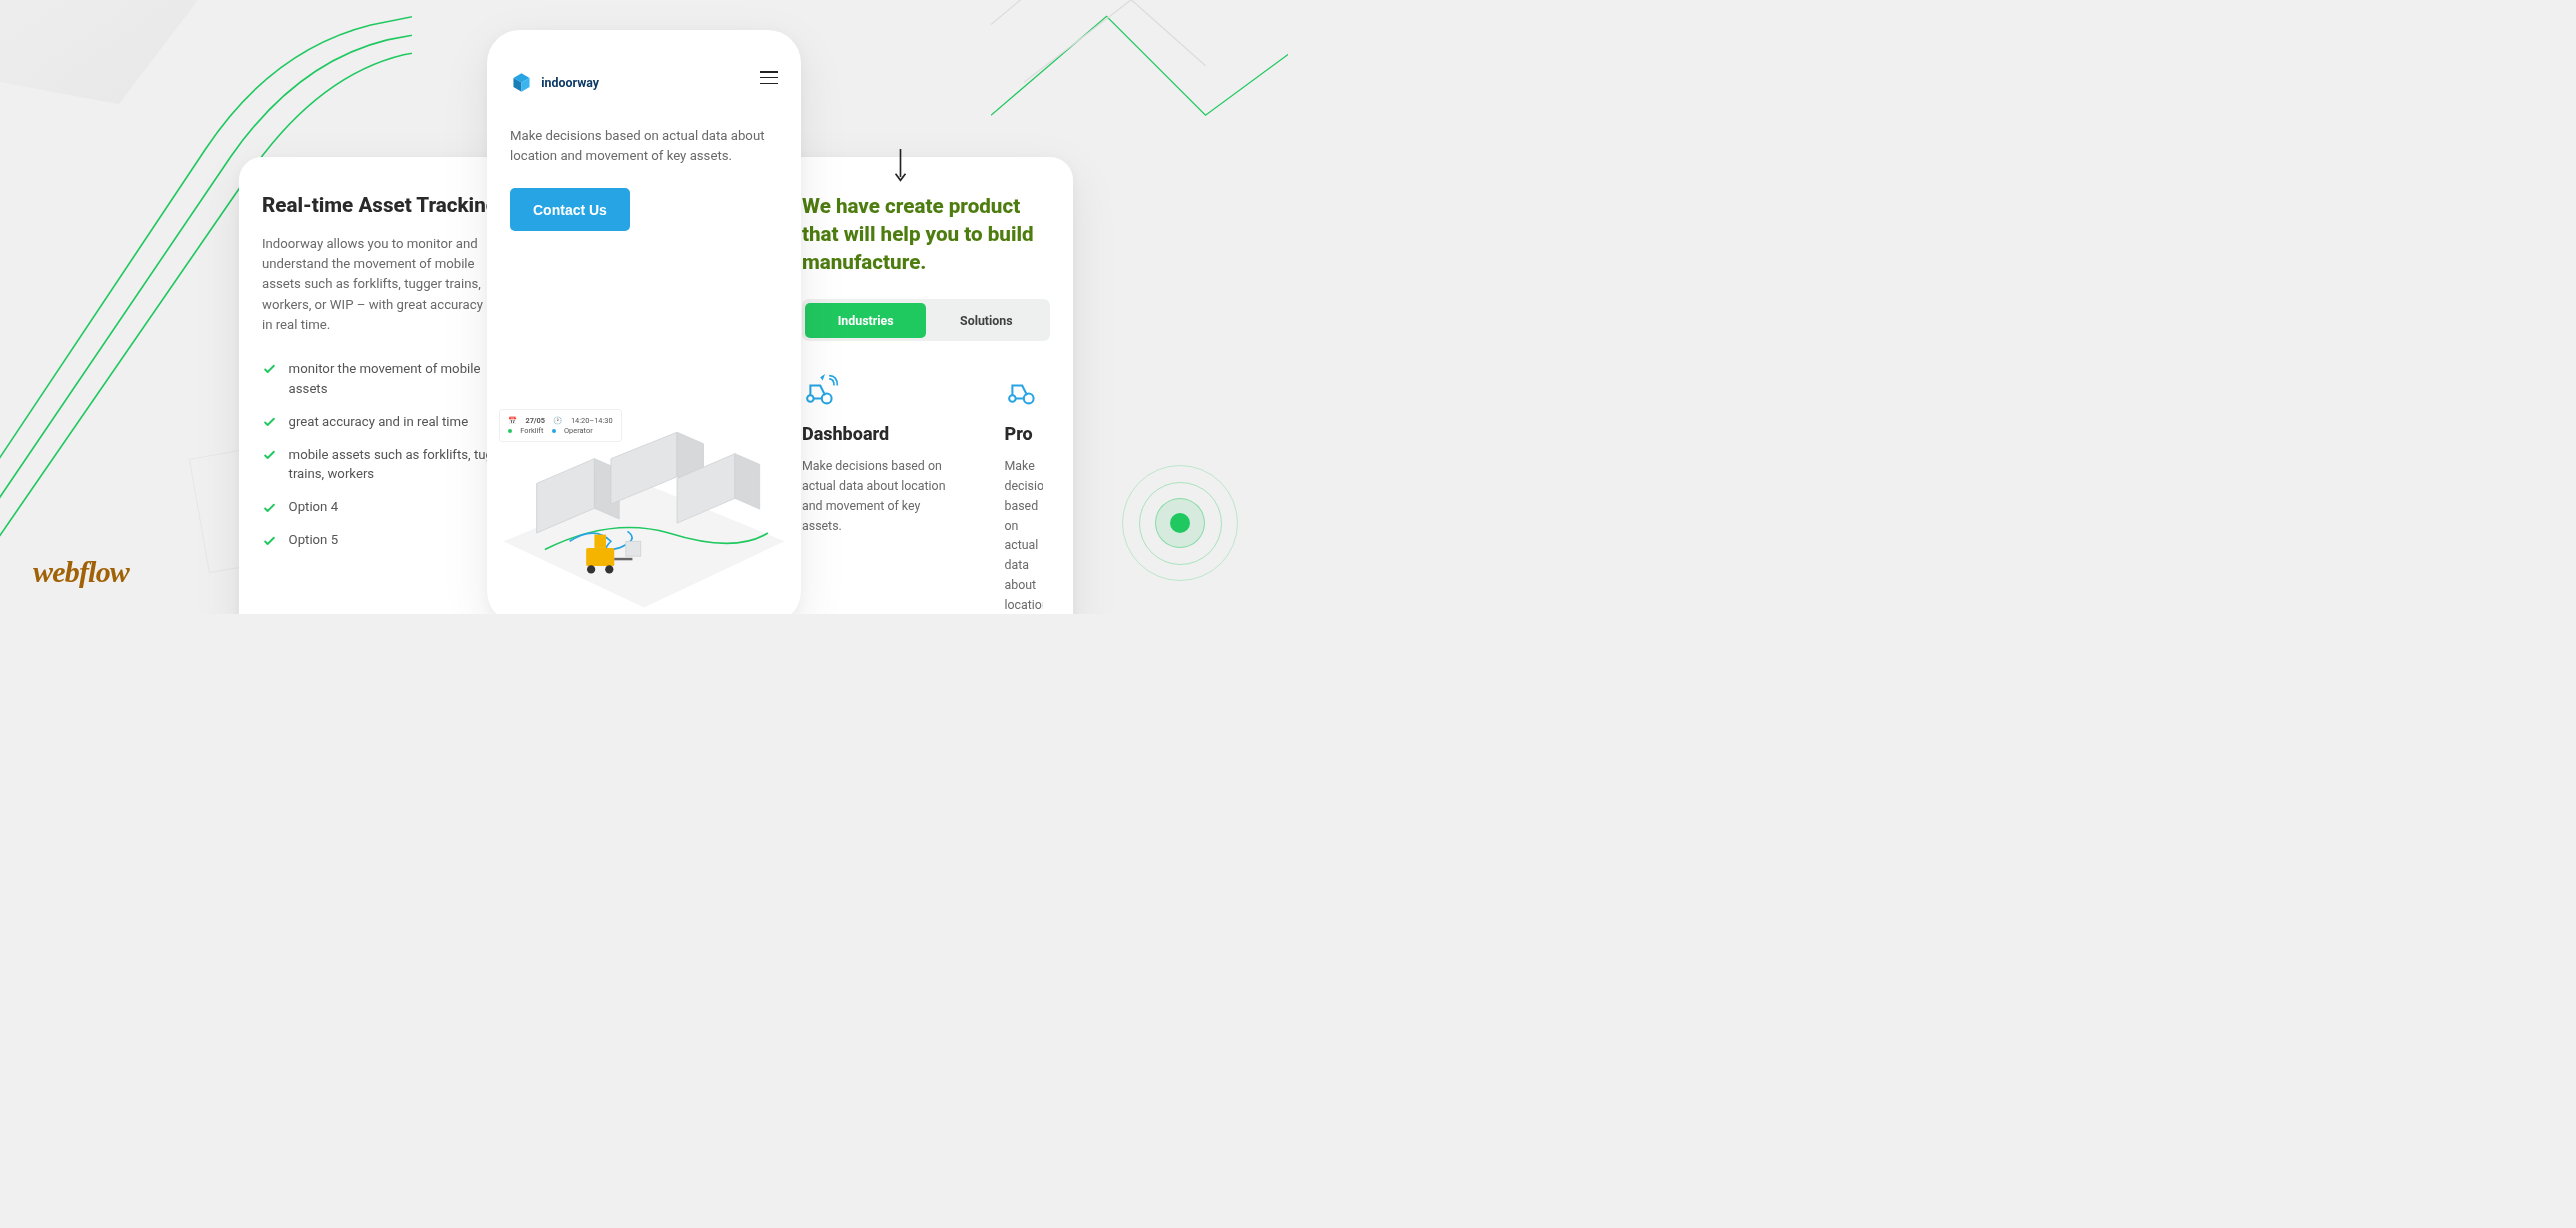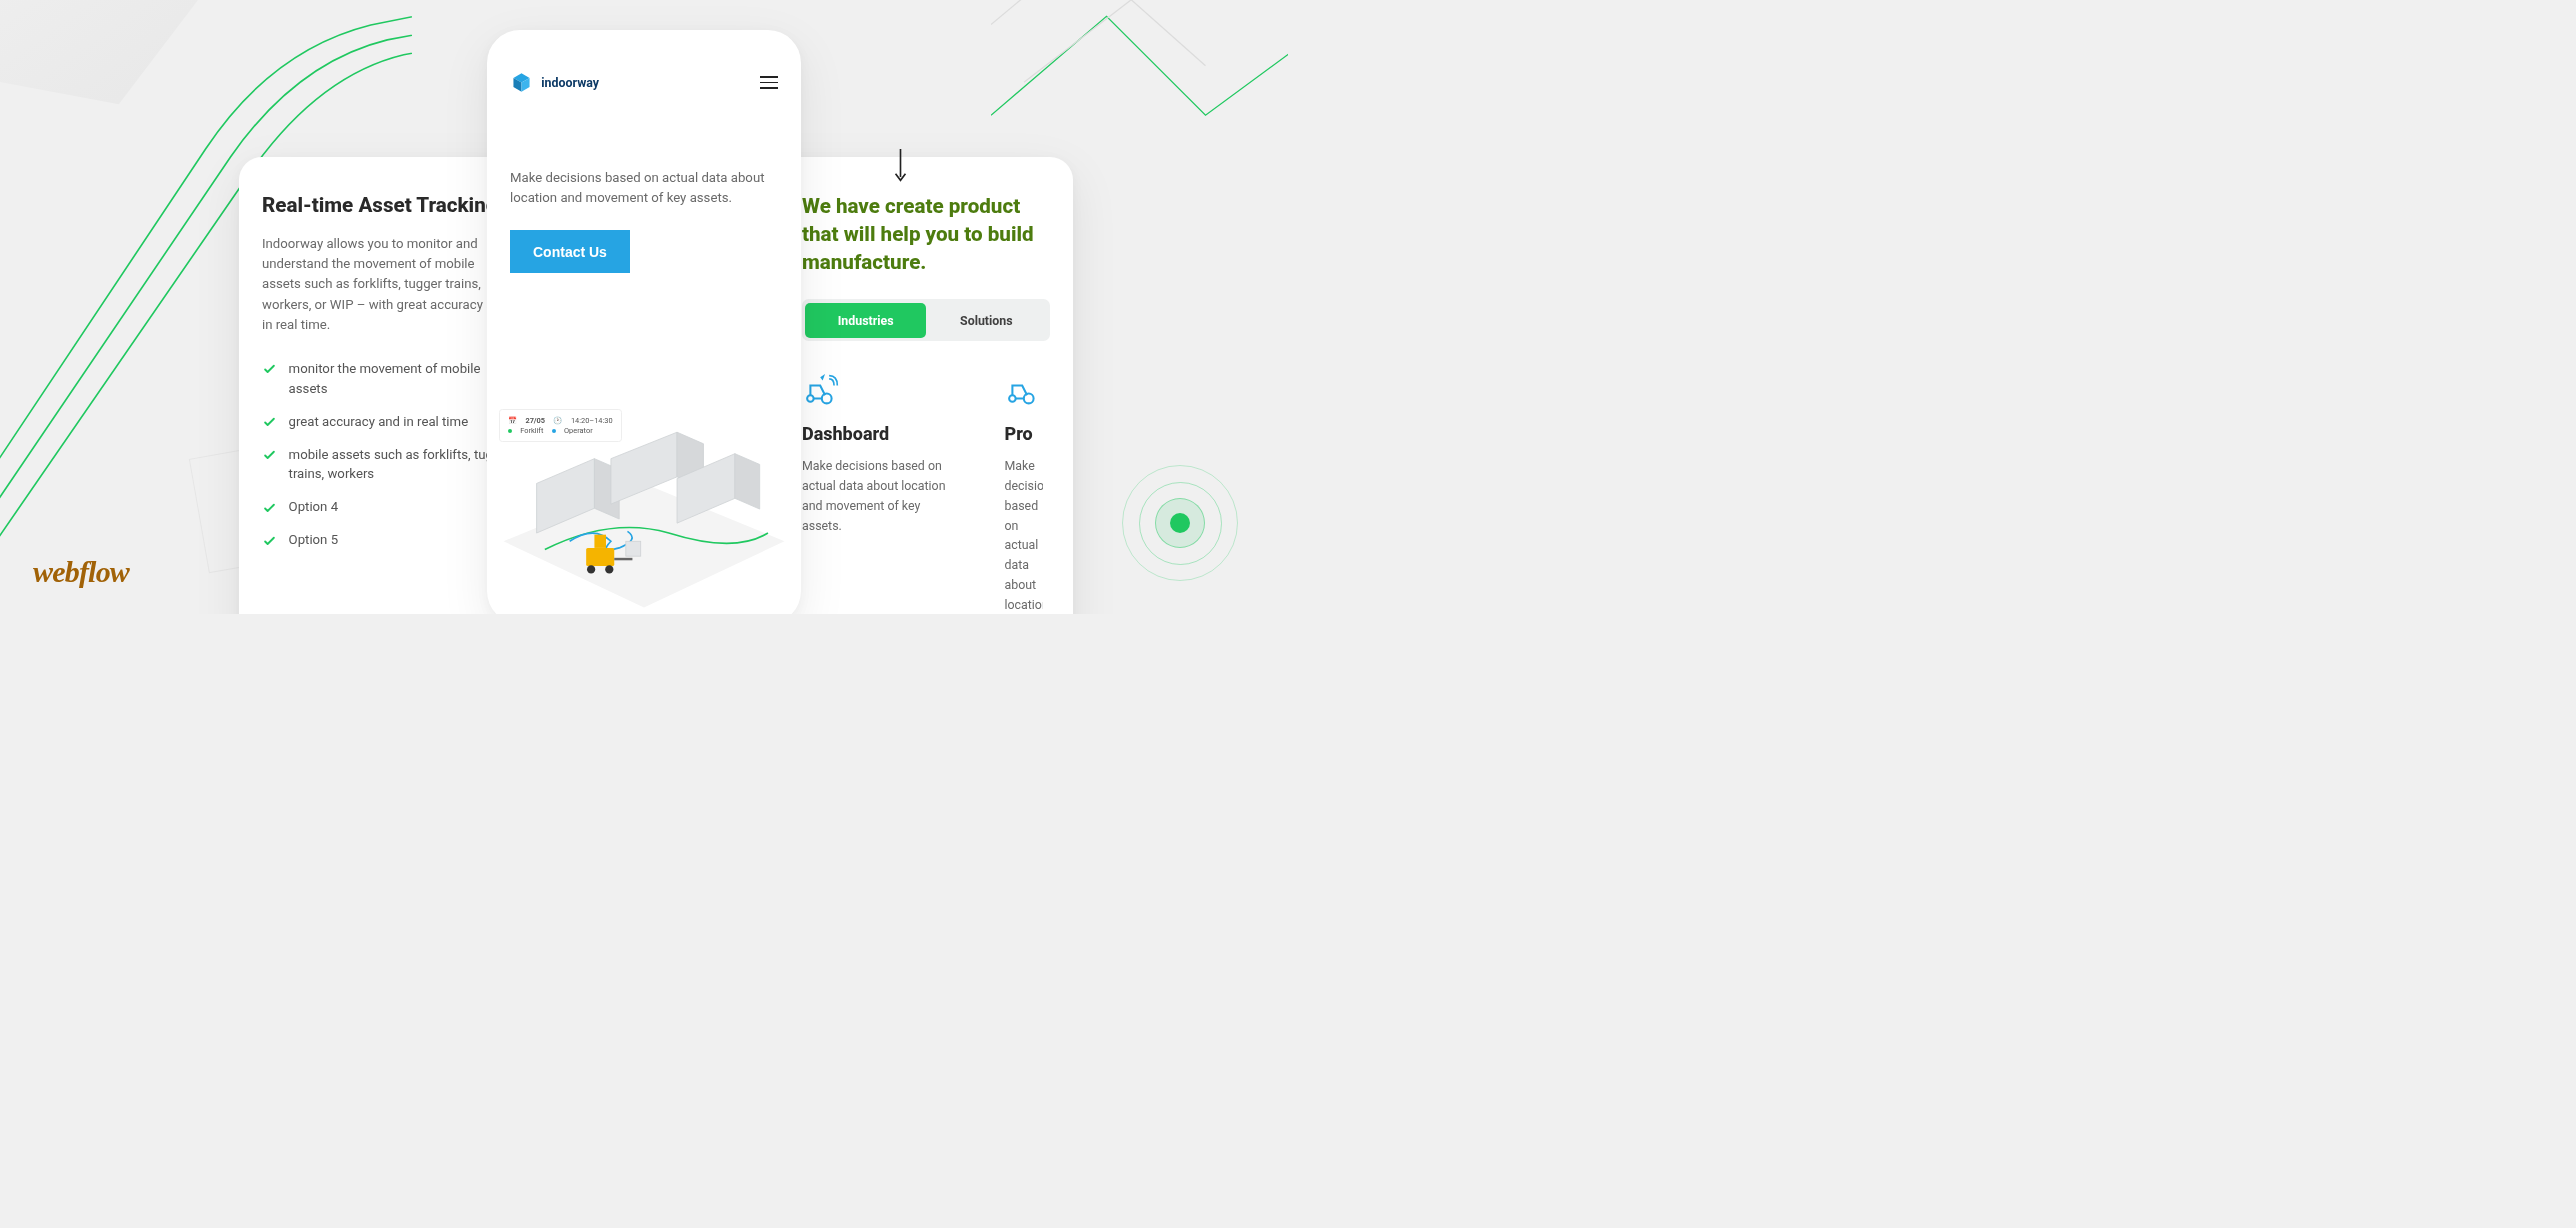--- a/index.html
+++ b/index.html
@@ -129,22 +129,22 @@
 .card-center {
   left: 487px; top: 30px;
   width: 314px; height: 594px;
   padding: 41px 23px 23px 23px;
   border-radius: 33px;
   z-index: 5;
 }
 .phone-header {
   display: flex;
   justify-content: space-between;
-  align-items: center;
-  margin-bottom: 74px;
+  align-items: flex-start;
+  margin-bottom: 32px;
 }
 .brand { display: flex; align-items: center; gap: 8.3px; }
 .brand-name { color: #0d3a66; font-weight: 700; font-size: 12.4px; }
 .burger { display: flex; flex-direction: column; gap: 4.1px; cursor: pointer; }
 .burger span { width: 18px; height: 1.7px; background: #222; }
 .phone-title {
   font-size: 24px;
   line-height: 1.3;
   font-weight: 800;
   color: #2a2a2a;
@@ -156,21 +156,21 @@
   color: #6a6a6a;
   margin-bottom: 21.5px;
 }
 .btn-primary {
   display: inline-block;
   background: #26a4e3;
   color: #fff;
   font-weight: 700;
   font-size: 14px;
   padding: 13.2px 23px;
-  border-radius: 0;
+  border-radius: 5px;
   border: none;
   cursor: pointer;
 }
 .illus {
   position: absolute;
   bottom: 0; left: 0; right: 0;
   height: 215px;
   overflow: hidden;
   border-radius: 0 0 33px 33px;
 }

